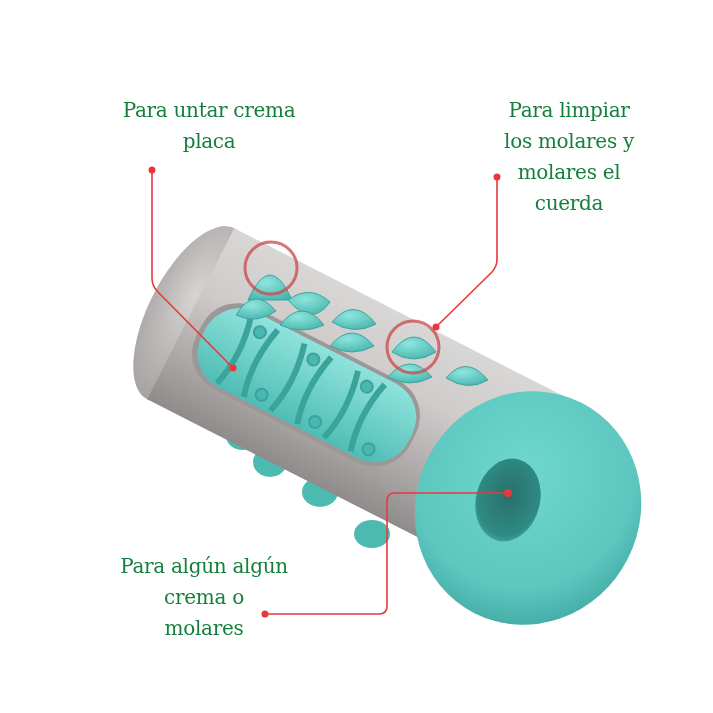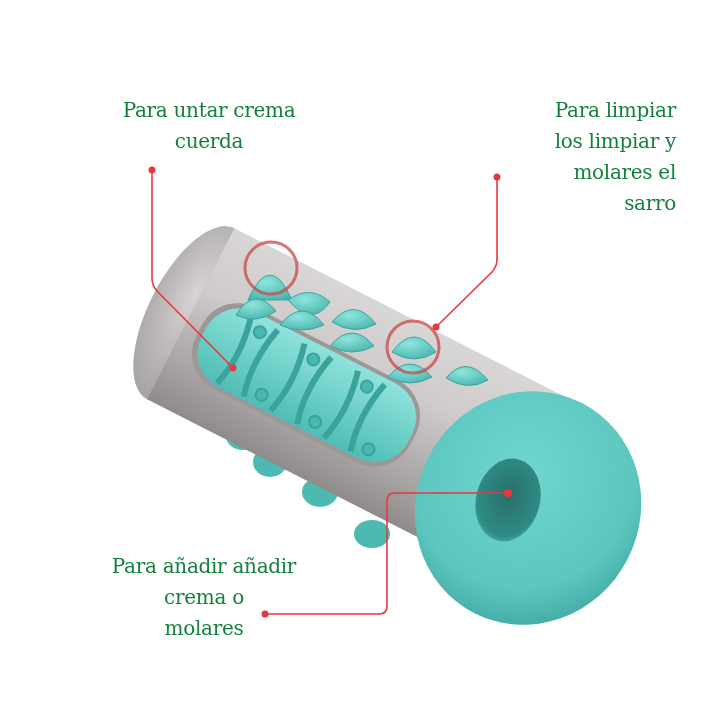--- a/index.html
+++ b/index.html
@@ -8,21 +8,21 @@
   .label {
     position:absolute;
     font-family: "DejaVu Serif", "Liberation Serif", serif;
     font-size:20px;
     line-height:31px;
     color:#15803d;
     letter-spacing:-0.3px;
   }
   .label .line { display:block; white-space:nowrap; }
   #label-top-left { left:64px; top:95px; width:290px; text-align:center; }
-  #label-top-right { left:462px; top:95px; width:214px; text-align:right; }
+  #label-top-right { left:462px; top:95px; width:214px; text-align:center; }
   #label-bottom-left { left:72px; top:551px; width:264px; text-align:center; }
   svg { position:absolute; left:0; top:0; }
 </style>
 </head>
 <body>
 
 <div class="stage">
 
   <svg width="713" height="713" viewBox="0 0 713 713">
     <defs>
@@ -123,28 +123,28 @@
       <circle cx="233" cy="368" r="3.5"></circle>
       <circle cx="497" cy="177" r="3.5"></circle>
       <circle cx="436" cy="327" r="3.5"></circle>
       <circle cx="508" cy="493" r="4"></circle>
       <circle cx="265" cy="614" r="3.5"></circle>
     </g>
   </svg>
 
   <div class="label" id="label-top-left">
     <span class="line">Para untar crema</span>
-    <span class="line">cuerda</span>
+    <span class="line">placa</span>
   </div>
 
   <div class="label" id="label-top-right">
     <span class="line">Para limpiar</span>
-    <span class="line">los limpiar y</span>
+    <span class="line">los molares y</span>
     <span class="line">molares el</span>
-    <span class="line">sarro</span>
+    <span class="line">cuerda</span>
   </div>
 
   <div class="label" id="label-bottom-left">
-    <span class="line">Para añadir añadir</span>
+    <span class="line">Para algún algún</span>
     <span class="line">crema o</span>
     <span class="line">molares</span>
   </div>
 </div>
 
 </body></html>

